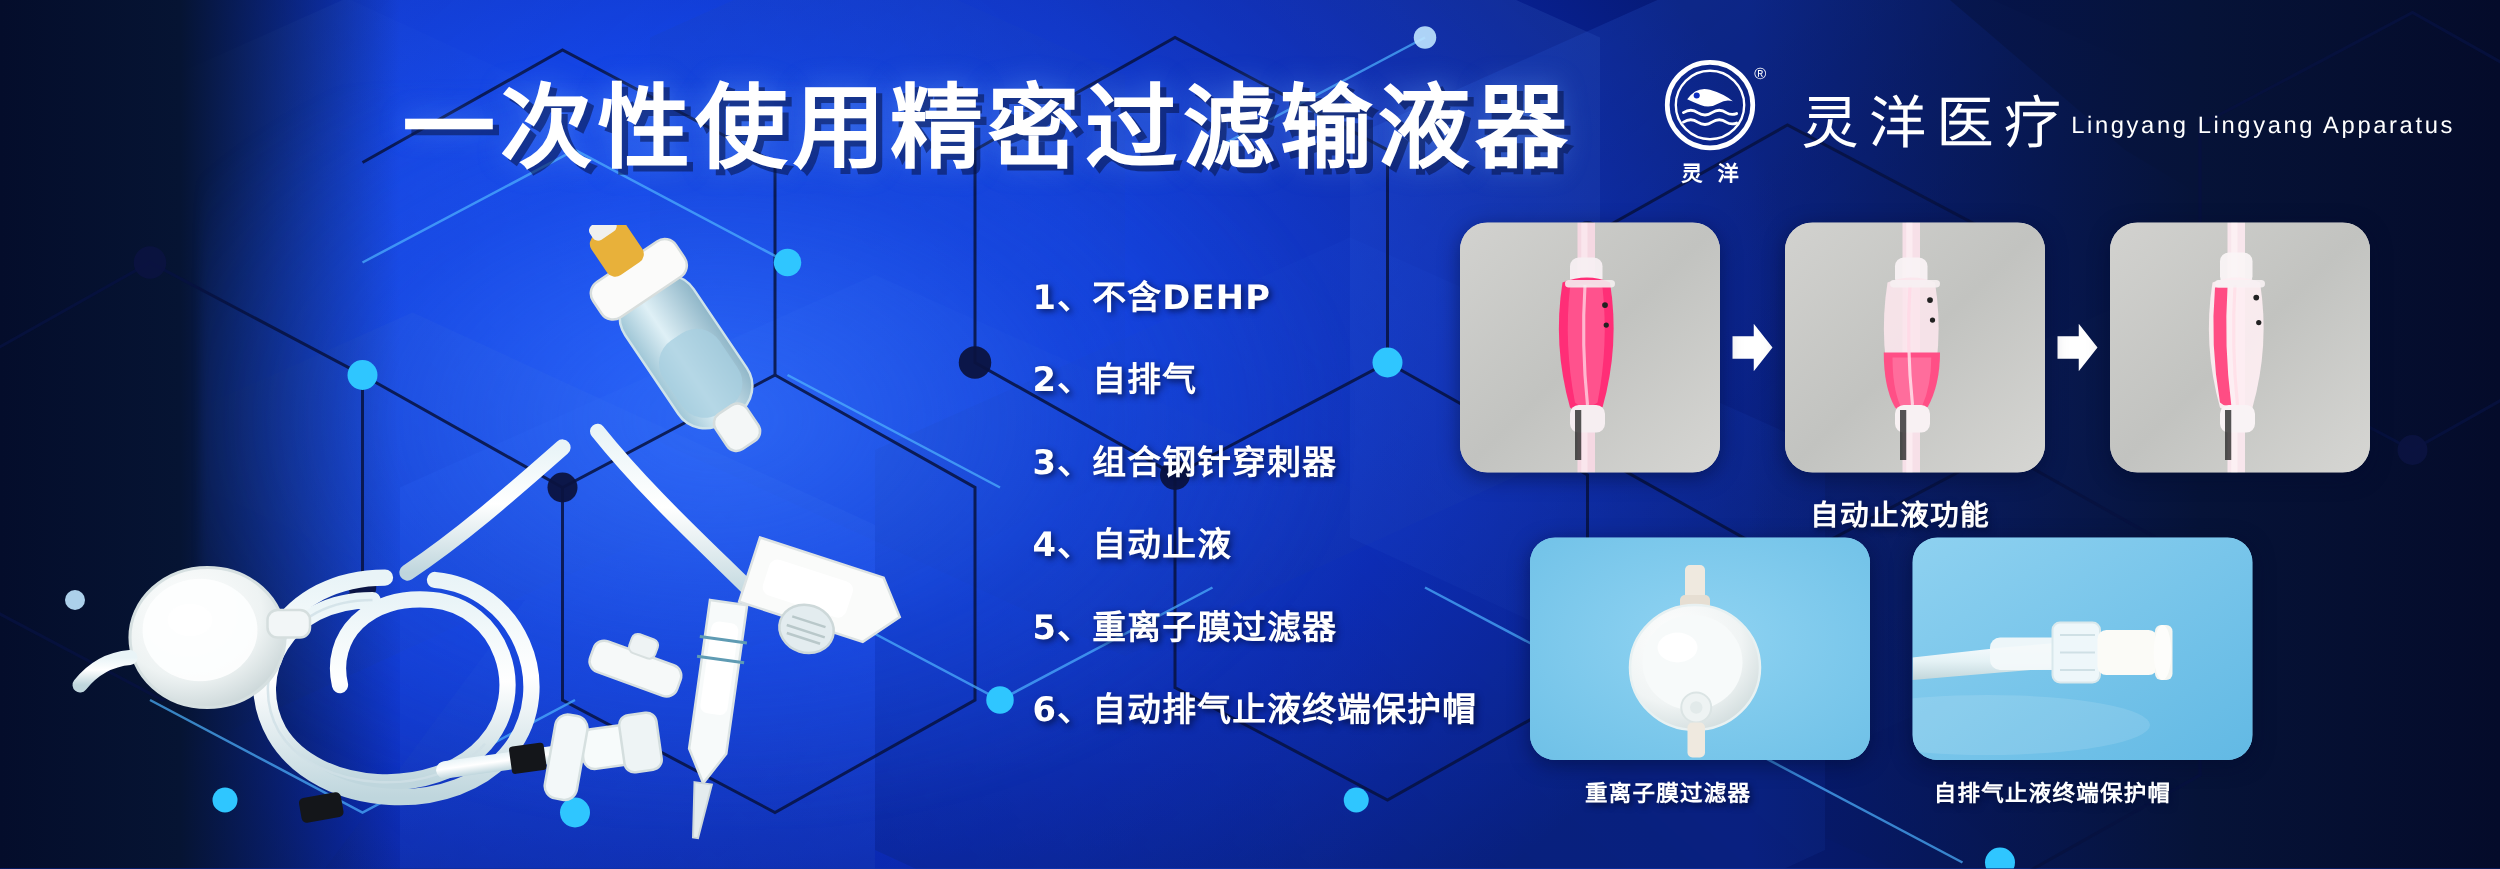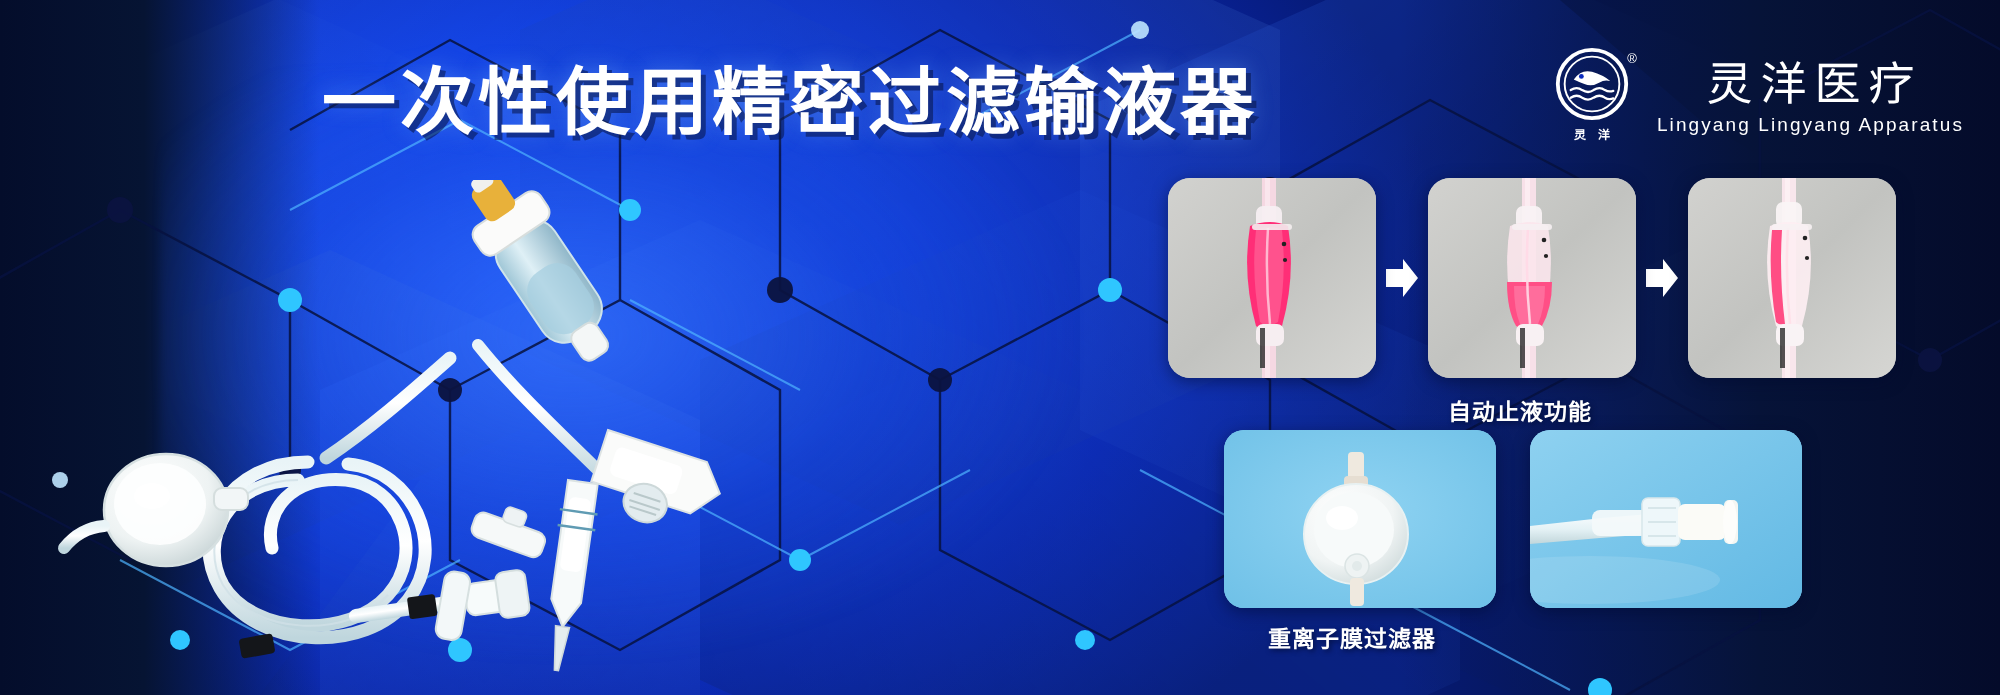--- a/index.html
+++ b/index.html
@@ -58,29 +58,29 @@
     position:absolute;right:36px;top:46px;
     display:flex;align-items:center;gap:22px;
   }
   .logo-mark{
     position:relative;width:86px;height:104px;
     display:flex;flex-direction:column;align-items:center;
   }
   .logo-mark .seal{width:76px;height:76px;}
   .logo-mark .seal-cn{
     margin-top:3px;
-    font-size:12px;color:#fff;letter-spacing:12px;
+    font-size:17px;color:#fff;letter-spacing:12px;
     text-indent:12px;font-weight:700;
     font-family:"DejaVu Sans","Liberation Sans",sans-serif;
   }
   .logo-reg{
     position:absolute;right:-2px;top:6px;
     font-size:13px;color:#fff;line-height:1;
   }
-  .logo-text{display:flex;flex-direction:column;align-items:center;}
+  .logo-text{display:flex;align-items:center;}
   .logo-cn{
     font-size:46px;color:#fff;font-weight:400;letter-spacing:8px;
     line-height:1.05;text-indent:8px;
     font-family:"DejaVu Sans","Liberation Sans",sans-serif;
   }
   .logo-en{
     margin-top:6px;
     font-size:19px;color:#fff;letter-spacing:2.1px;font-weight:400;
     font-family:"Liberation Sans",sans-serif;
   }
@@ -132,21 +132,21 @@
   }
   .pair-card{
     width:272px;height:178px;border-radius:20px;overflow:hidden;
     background:#7ec8ee;position:relative;flex:none;
     box-shadow:0 4px 16px rgba(2,10,45,.5);
   }
   .pair-card svg{width:100%;height:100%;display:block;}
 
   .cap-pair{
     position:absolute;top:620px;
-    font-size:23px;font-weight:700;color:#fff;letter-spacing:1px;
+    font-size:18px;font-weight:700;color:#fff;letter-spacing:1px;
     text-shadow:2px 2px 5px rgba(3,12,55,.8);white-space:nowrap;
     font-family:"DejaVu Sans","Liberation Sans",sans-serif;
   }
   .cap-pair.a{left:1268px;}
   .cap-pair.b{left:1547px;}
 </style>
 </head>
 <body>
 
 <div class="stage">
@@ -338,20 +338,28 @@
         <rect x="150" y="-16" width="30" height="46" rx="8" fill="#eef4f5" stroke="#d4dede" stroke-width="2"></rect>
       </g>
       <rect x="192" y="456" width="34" height="20" rx="4" fill="#14161a" transform="rotate(-10 209 466)"></rect>
 
       <g transform="translate(398 390) rotate(10)">
         <rect x="0" y="0" width="26" height="68" rx="10" fill="#f3f8f9" stroke="#d6e0e0" stroke-width="2"></rect>
       </g>
     </svg>
   </div>
 
+  <div class="features">
+    <div class="feature">1、不含DEHP</div>
+    <div class="feature">2、自排气</div>
+    <div class="feature">3、组合钢针穿刺器</div>
+    <div class="feature">4、自动止液</div>
+    <div class="feature">5、重离子膜过滤器</div>
+    <div class="feature">6、自动排气止液终端保护帽</div>
+  </div>
 
   <div class="seq-row">
 
     <div class="seq-card">
       <svg viewBox="0 0 208 200" preserveAspectRatio="none">
         <defs>
           <linearGradient id="gbg1" x1="0" y1="0" x2="1" y2="1">
             <stop offset="0" stop-color="#d2d2cf"></stop>
               <stop offset=".5" stop-color="#c2c3c0"></stop>
               <stop offset="1" stop-color="#d6d6d3"></stop>
@@ -475,14 +483,15 @@
         <rect x="148" y="74" width="48" height="36" rx="7" fill="#fbfbf7"></rect>
         <rect x="194" y="70" width="14" height="44" rx="5" fill="#f4f6f2"></rect>
         <ellipse cx="200" cy="92" rx="7" ry="22" fill="#fdfdfb"></ellipse>
         <ellipse cx="60" cy="150" rx="130" ry="24" fill="#ffffff" opacity=".12"></ellipse>
       </svg>
     </div>
 
   </div>
 
   <div class="cap-pair a">重离子膜过滤器</div>
+  <div class="cap-pair b">自排气止液终端保护帽</div>
 
 </div>
 
 </body></html>

